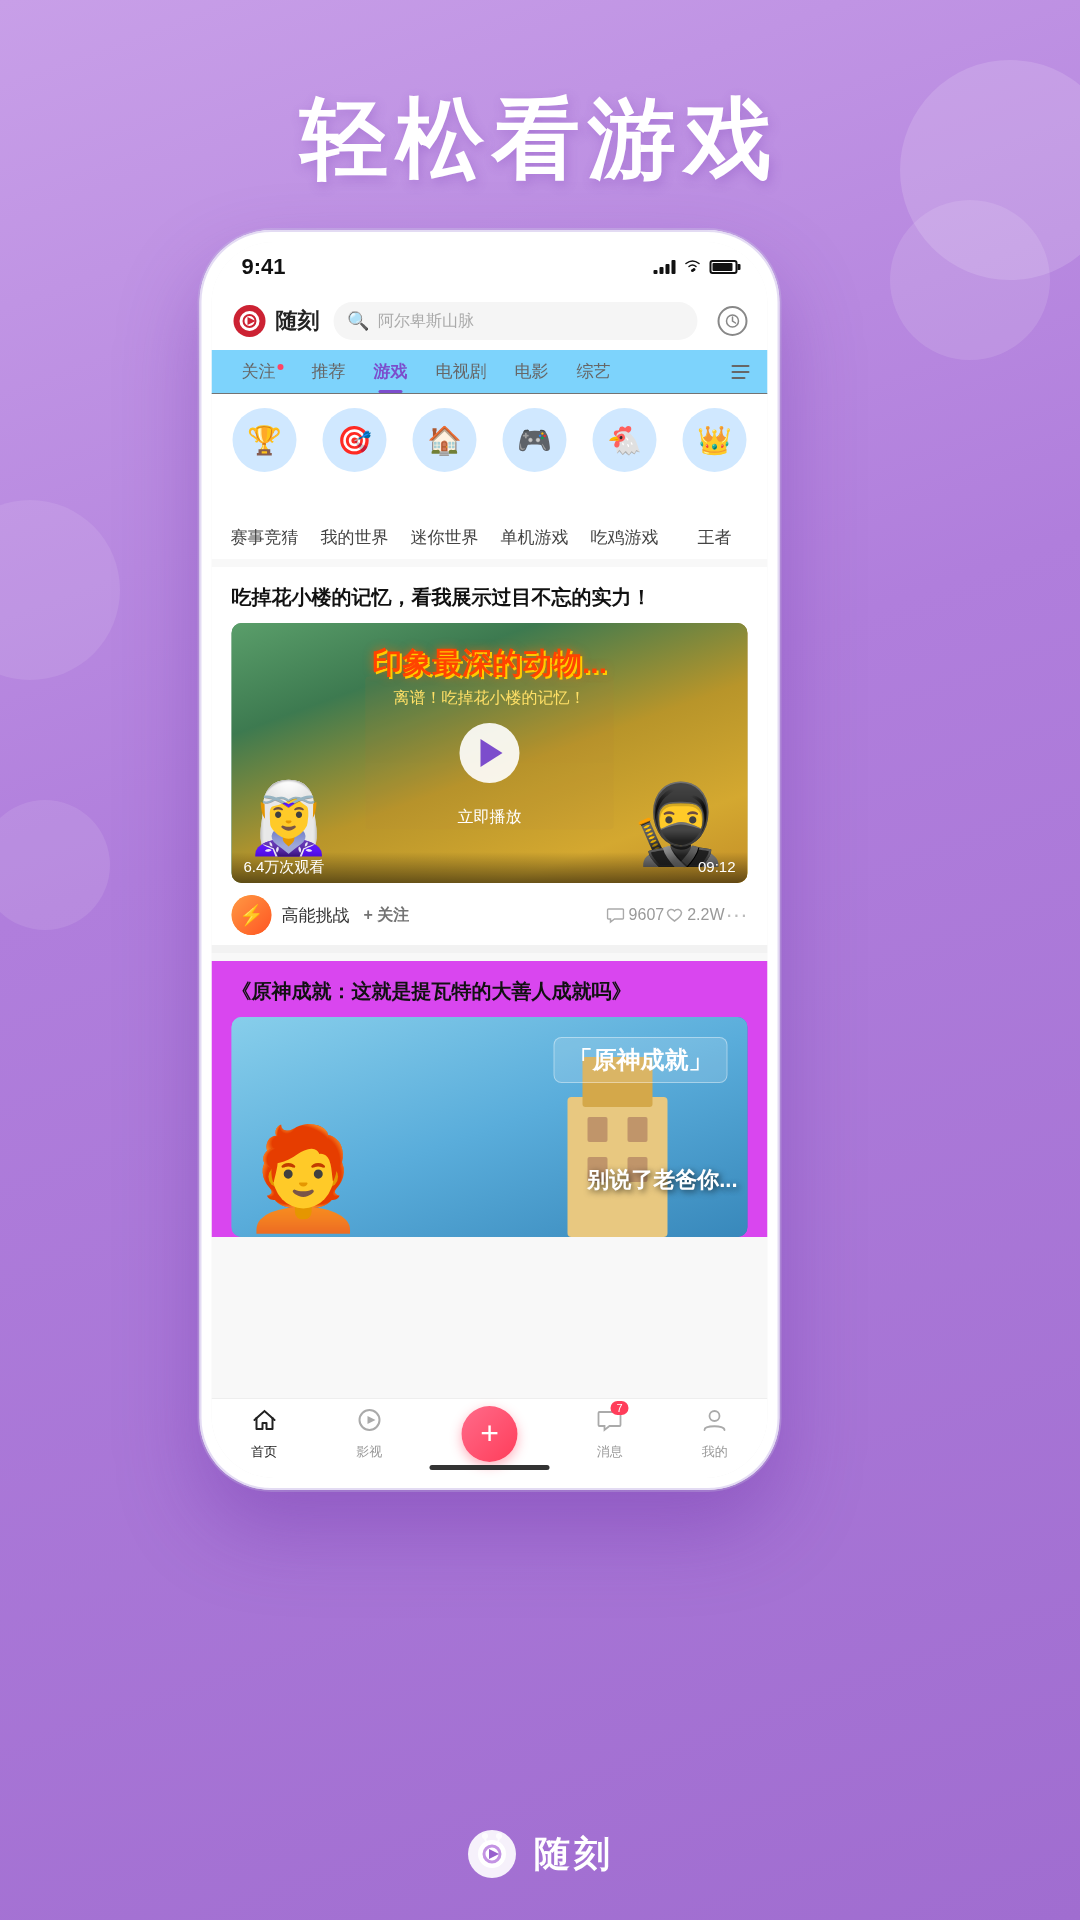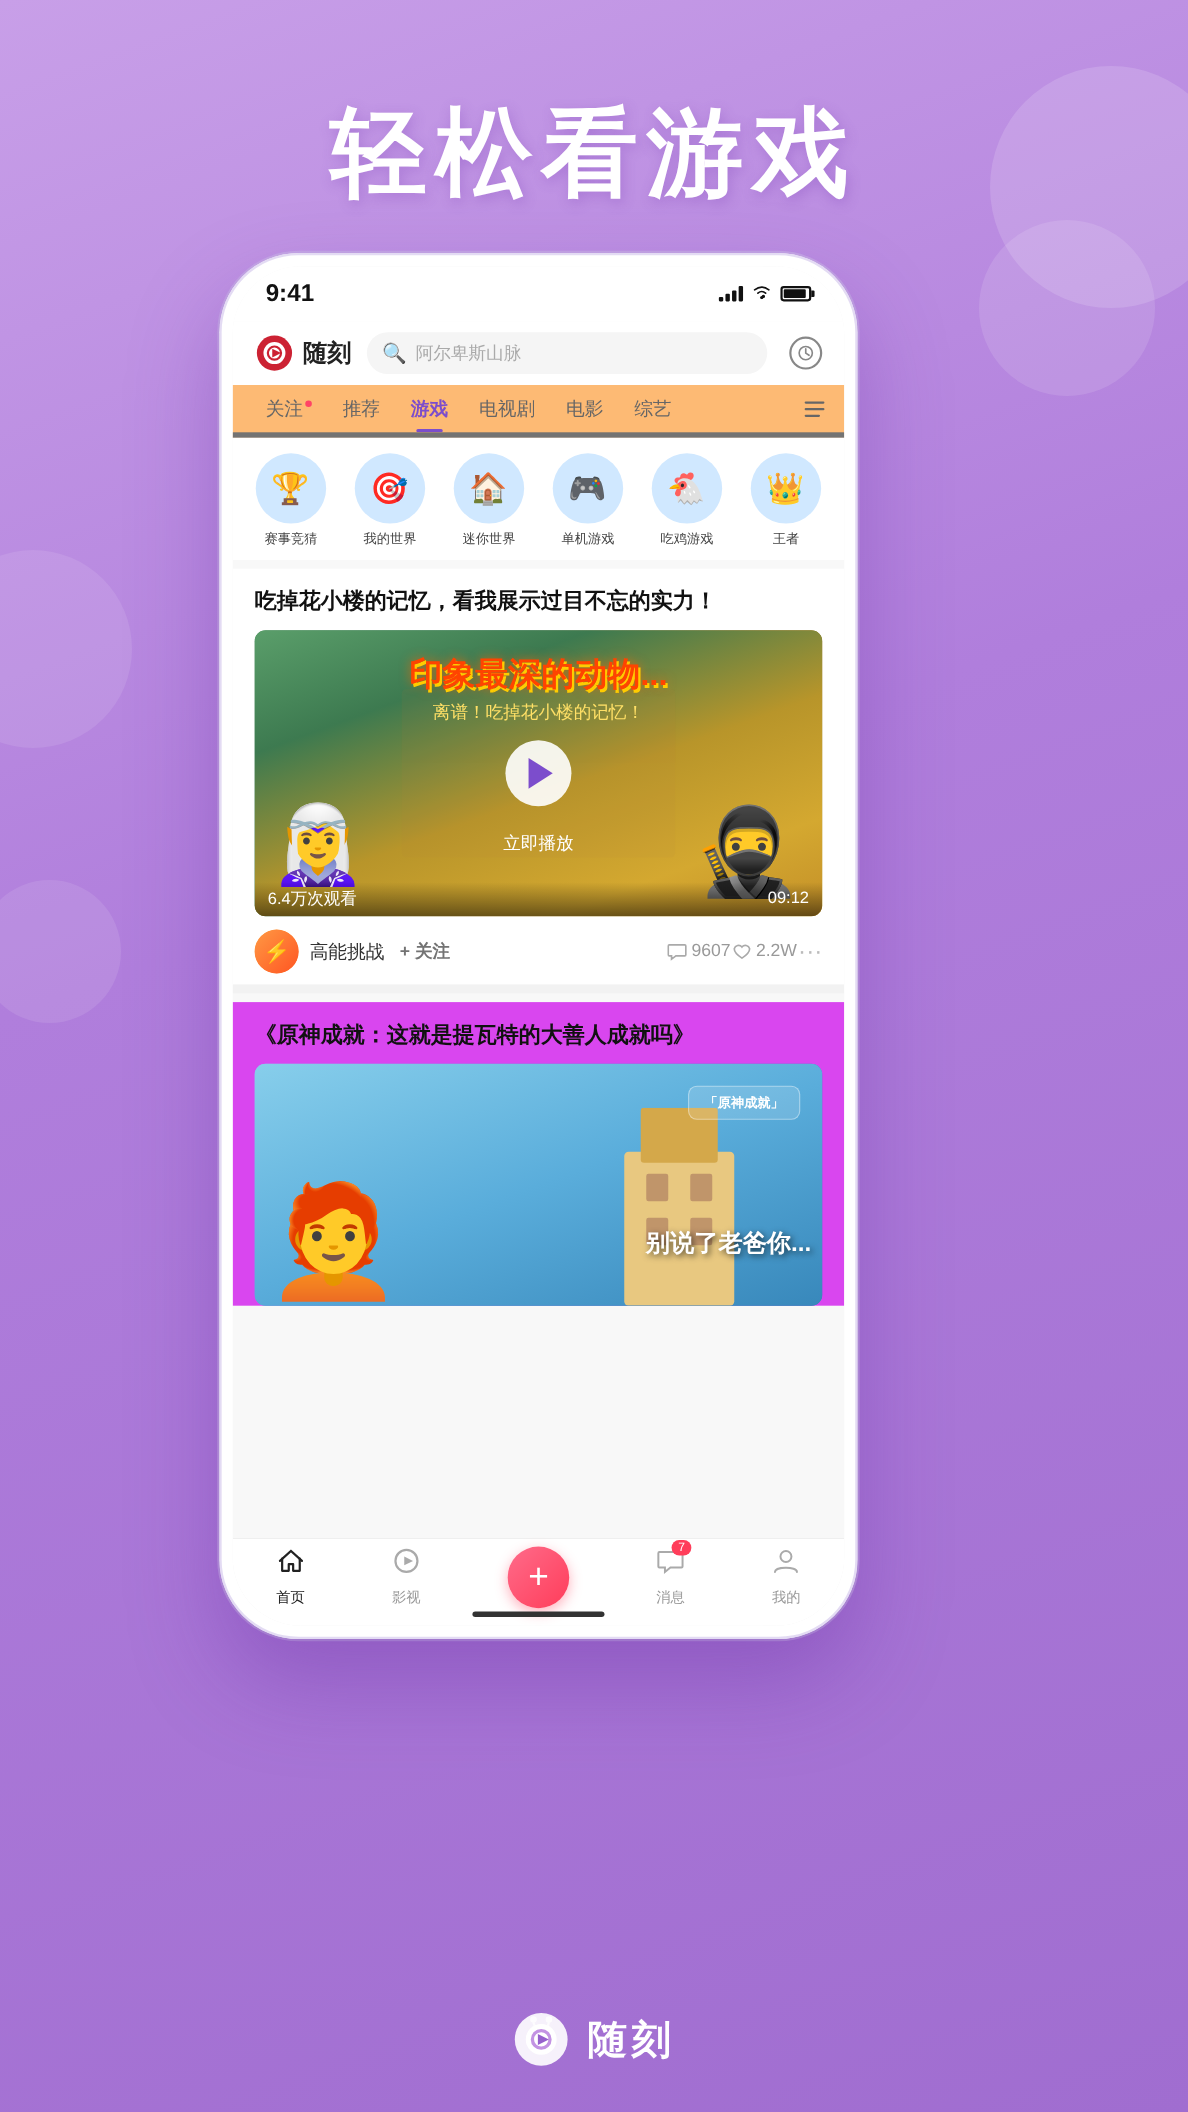--- a/index.html
+++ b/index.html
@@ -174,25 +174,25 @@
       display: flex;
       align-items: center;
       justify-content: center;
       color: #888;
       font-size: 14px;
       margin-left: 6px;
     }
 
     
     .nav-tabs {
-      background: #fdba74;
+      background: #7dd3fc;
       display: flex;
       align-items: center;
       padding: 0 16px;
-      border-bottom: 5px solid #737373;
+      border-bottom: 1px solid #737373;
       gap: 0;
       overflow: hidden;
     }
 
     .nav-tab {
       padding: 10px 14px;
       font-size: 17px;
       color: #666;
       white-space: nowrap;
       position: relative;
@@ -255,24 +255,25 @@
       height: 64px;
       border-radius: 50%;
       background: #d0e8ff;
       display: flex;
       align-items: center;
       justify-content: center;
       font-size: 28px;
     }
 
     .category-label {
-      font-size: 12px;
+      font-size: 17px;
       color: #444;
       text-align: right;
       white-space: nowrap;
+      margin-top: 48px;
     }
 
     
     .feed {
       background: white;
       margin-top: 8px;
       padding: 16px 20px 0;
     }
 
     .feed-title {
@@ -439,21 +440,21 @@
     }
 
     .genshin-badge {
       position: absolute;
       top: 20px;
       right: 20px;
       background: rgba(255,255,255,0.15);
       border: 1px solid rgba(255,255,255,0.4);
       border-radius: 8px;
       padding: 6px 14px;
-      font-size: 12px;
+      font-size: 24px;
       color: white;
       font-weight: 700;
     }
 
     .genshin-text-overlay {
       position: absolute;
       bottom: 42px;
       right: 10px;
       font-size: 20px;
       color: white;

